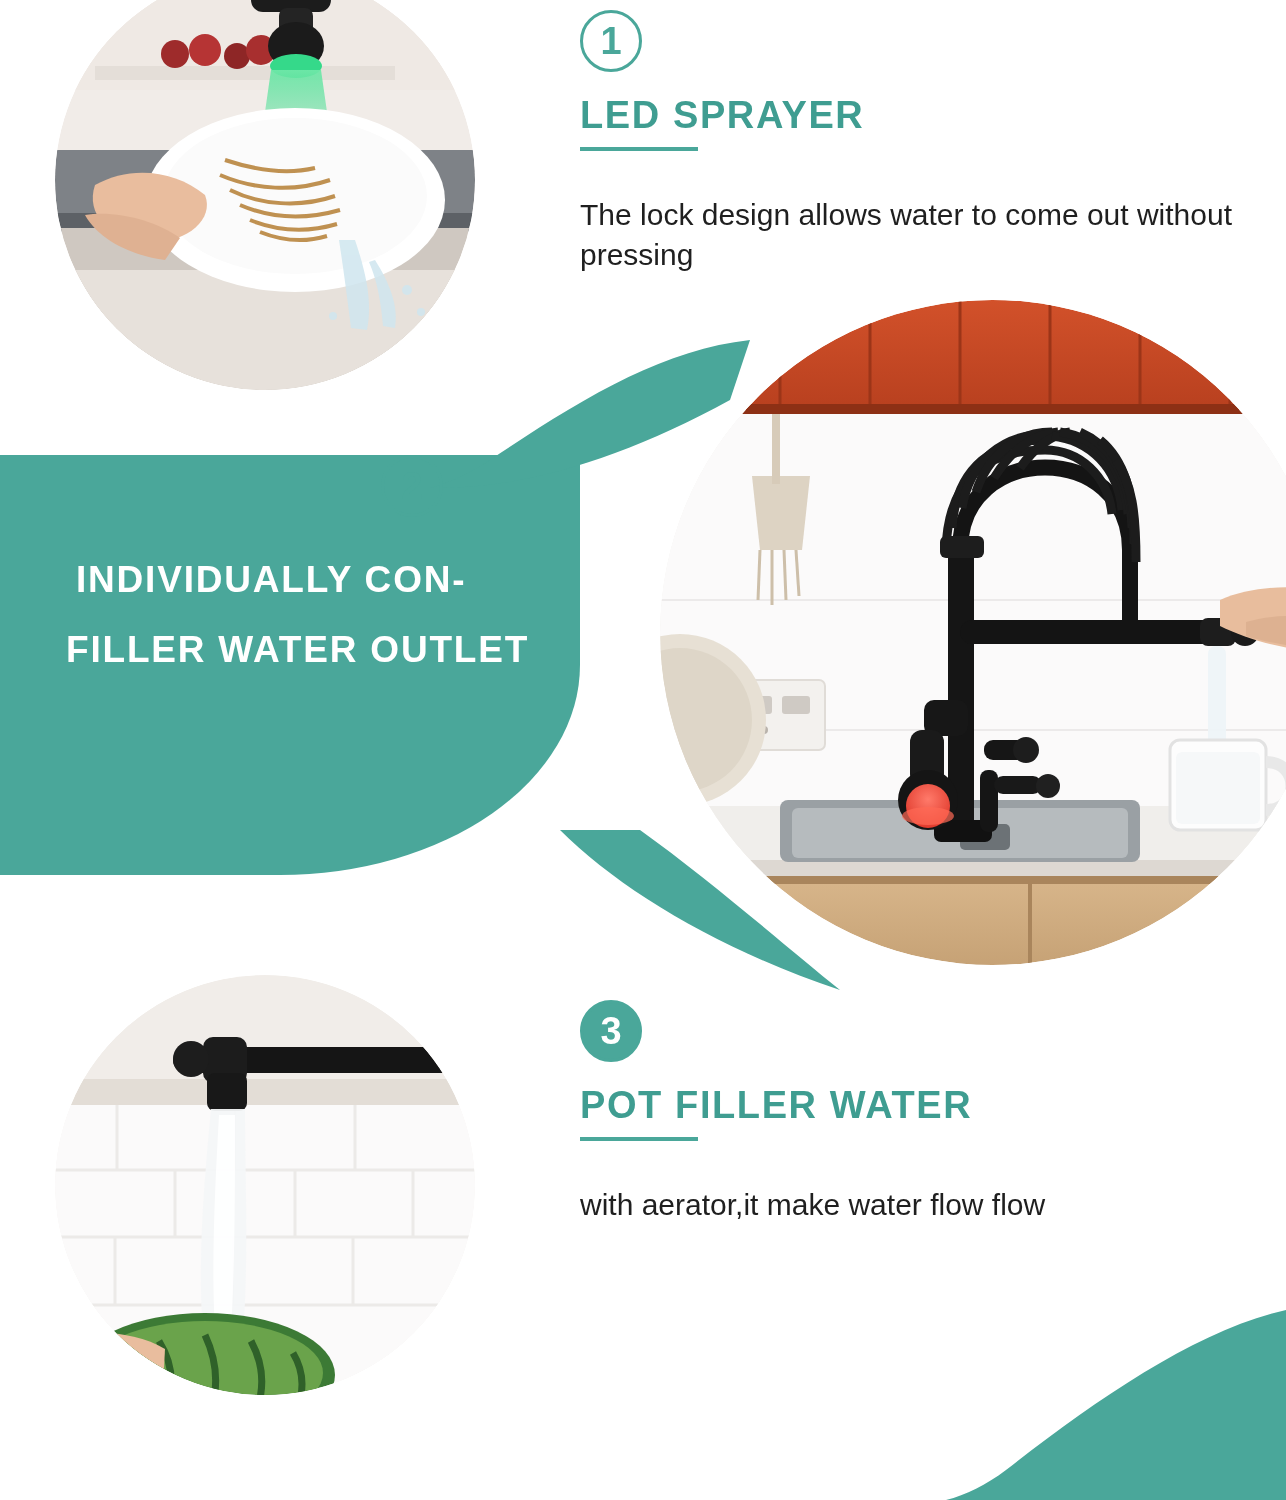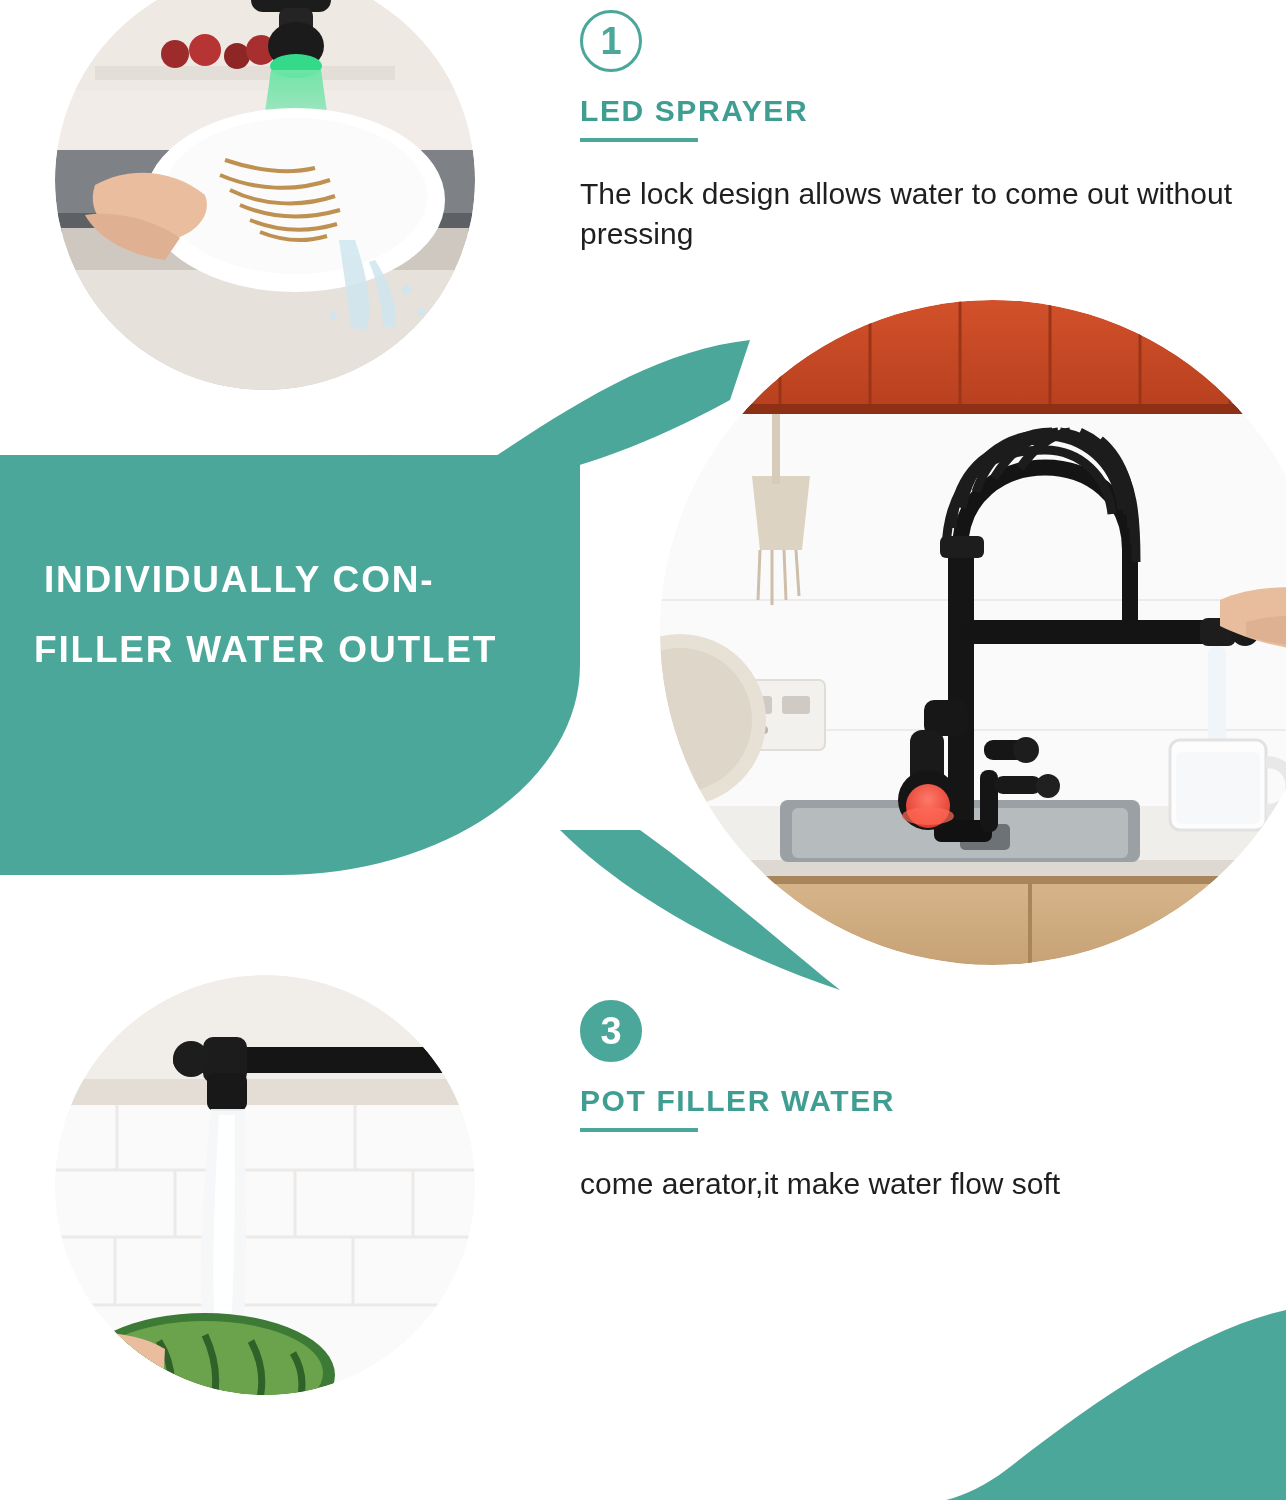--- a/index.html
+++ b/index.html
@@ -99,47 +99,47 @@
     color: #ffffff;
     border-color: #4aa79a;
   }
 
   
   .feature {
     position: absolute;
   }
   .feature-title {
     color: #3f9d91;
-    font-size: 30px;
+    font-size: 38px;
     font-weight: bold;
     letter-spacing: 1.6px;
     margin: 22px 0 0 0;
     white-space: nowrap;
   }
   .title-rule {
     width: 118px;
     height: 4px;
     background: #4aa79a;
     margin-top: 10px;
   }
   .feature-body {
     font-size: 30px;
     line-height: 1.32;
     color: #1f1f1f;
-    margin-top: 32px;
+    margin-top: 44px;
     max-width: 660px;
   }
 
   #feature-1 { left: 580px; top: 10px; }
   #feature-3 { left: 580px; top: 1000px; }
 
   
   #feature-2 {
     position: absolute;
-    left: 44px;
+    left: 76px;
     top: 455px;
     width: 520px;
   }
   #feature-2 .badge {
     margin-left: 305px;
   }
   .feature2-title {
     color: #ffffff;
     font-size: 37px;
     font-weight: bold;
@@ -429,14 +429,14 @@
     <div class="feature2-line2">FILLER WATER OUTLET</div>
   </div>
 </div>
 
 <div class="feature" id="feature-3">
   <div class="badge badge-filled">
     <span>3</span>
   </div>
   <div class="feature-title">POT FILLER WATER</div>
   <div class="title-rule"></div>
-  <div class="feature-body" style="max-width:560px;">come aerator,it make water flow soft</div>
+  <div class="feature-body" style="max-width:560px;">with aerator,it make water flow flow</div>
 </div>
 
 </body></html>

